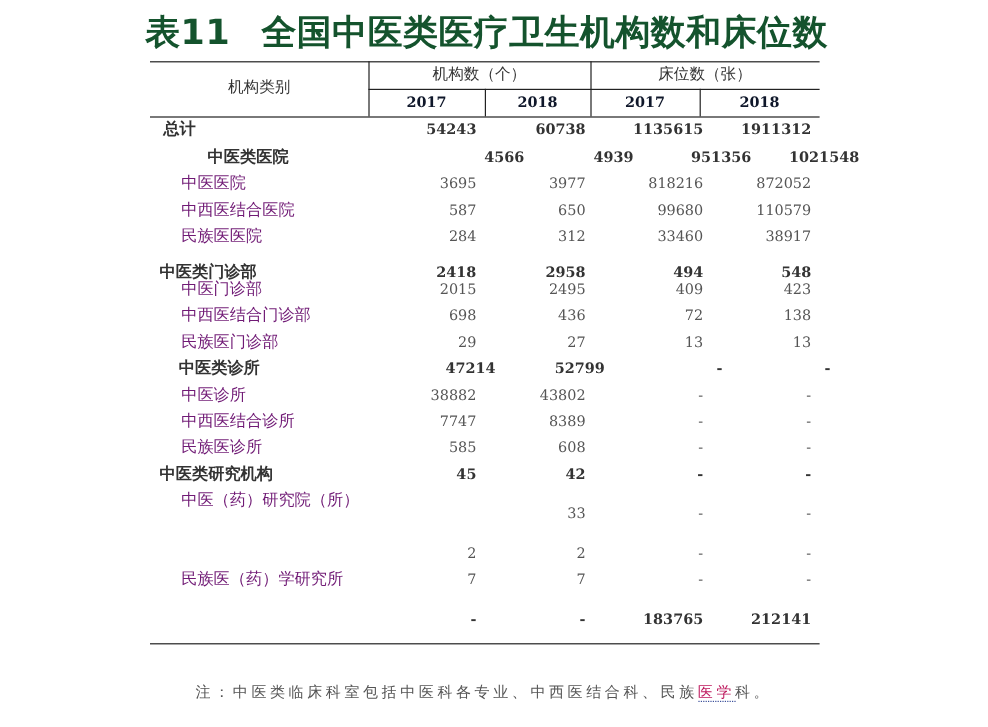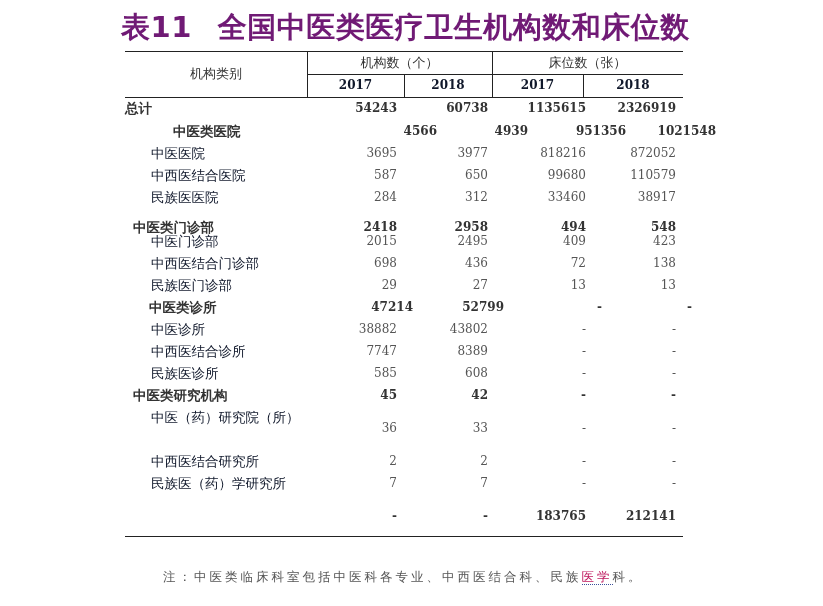--- a/index.html
+++ b/index.html
@@ -1,27 +1,27 @@
 <!DOCTYPE html>
 <html><head>
 <meta charset="utf-8">
 <style>
   html, body { margin:0; padding:0; background:#ffffff; }
   body { width:823px; height:606px; position:relative; overflow:hidden;
          font-family:"DejaVu Sans","Liberation Sans",sans-serif; color:#333; }
   .title { position:absolute; left:121px; top:8px; height:38px; line-height:38px;
-           font-size:29px; font-weight:bold; color:#701a75; letter-spacing:0.5px; white-space:nowrap; }
+           font-size:29px; font-weight:bold; color:#14532d; letter-spacing:0.5px; white-space:nowrap; }
   .title .num { margin-right:26px; }
   .hline { position:absolute; left:125px; width:558px; height:1px; background:#222; }
   .vline { position:absolute; width:1px; background:#222; }
   .hdr { position:absolute; font-size:13px; color:#333; text-align:center; }
   .hdr.year { font-family:"DejaVu Serif","Liberation Serif",serif; font-weight:bold; font-size:12px; color:#0f172a; }
   .row { position:absolute; left:125px; width:558px; height:22px; }
   .row .label { position:absolute; left:8px; top:0; height:22px; line-height:22px; font-size:13.5px; color:#444; white-space:nowrap; }
-  .row.sub .label { left:26px; color:#0f172a; font-weight:normal; }
+  .row.sub .label { left:26px; color:#701a75; font-weight:normal; }
   .row.bold .label { font-weight:bold; color:#333; }
   .cell { position:absolute; top:0; height:22px; line-height:22px; font-size:12px; text-align:right; color:#555;
           font-family:"DejaVu Serif","Liberation Serif",serif; }
   .row.bold .cell { font-weight:bold; color:#333; }
   .c1 { left:182px; width:90px; }
   .c2 { left:280px; width:83px; }
   .c3 { left:367px; width:94px; }
   .c4 { left:465px; width:86px; }
   .row.tall { height:44px; }
   .row.tall .label { height:44px; line-height:22px; white-space:normal; }
@@ -50,25 +50,25 @@
 
 <div class="hdr" style="left:125px; width:182px; top:51px; height:46px; line-height:46px;">机构类别</div>
 <div class="hdr" style="left:307px; width:185px; top:51px; height:23px; line-height:23px;">机构数（个）</div>
 <div class="hdr" style="left:492px; width:191px; top:51px; height:23px; line-height:23px;">床位数（张）</div>
 <div class="hdr year" style="left:307px; width:97px; top:74px; height:23px; line-height:23px;">2017</div>
 <div class="hdr year" style="left:404px; width:88px; top:74px; height:23px; line-height:23px;">2018</div>
 <div class="hdr year" style="left:492px; width:91px; top:74px; height:23px; line-height:23px;">2017</div>
 <div class="hdr year" style="left:583px; width:100px; top:74px; height:23px; line-height:23px;">2018</div>
 
 <div class="row bold" style="top:97px;">
-  <span class="label" style="left:0;">总计</span>
+  <span class="label" style="left:11px;">总计</span>
   <span class="cell c1">54243</span>
   <span class="cell c2">60738</span>
   <span class="cell c3">1135615</span>
-  <span class="cell c4">2326919</span>
+  <span class="cell c4">1911312</span>
 </div>
 <div class="row bold" style="top:120px;margin-left:40px;">
   <span class="label">中医类医院</span>
   <span class="cell c1">4566</span>
   <span class="cell c2">4939</span>
   <span class="cell c3">951356</span>
   <span class="cell c4">1021548</span>
 </div>
 <div class="row sub" style="top:142px;">
   <span class="label">中医医院</span>
@@ -149,27 +149,25 @@
 </div>
 <div class="row bold" style="top:384px;">
   <span class="label">中医类研究机构</span>
   <span class="cell c1">45</span>
   <span class="cell c2">42</span>
   <span class="cell c3">-</span>
   <span class="cell c4">-</span>
 </div>
 <div class="row sub tall" style="top:406px;">
   <span class="label">中医（药）研究院（所）</span>
-  <span class="cell c1">36</span>
   <span class="cell c2">33</span>
   <span class="cell c3">-</span>
   <span class="cell c4">-</span>
 </div>
 <div class="row sub" style="top:450px;">
-  <span class="label">中西医结合研究所</span>
   <span class="cell c1">2</span>
   <span class="cell c2">2</span>
   <span class="cell c3">-</span>
   <span class="cell c4">-</span>
 </div>
 <div class="row sub" style="top:472px;">
   <span class="label">民族医（药）学研究所</span>
   <span class="cell c1">7</span>
   <span class="cell c2">7</span>
   <span class="cell c3">-</span>

